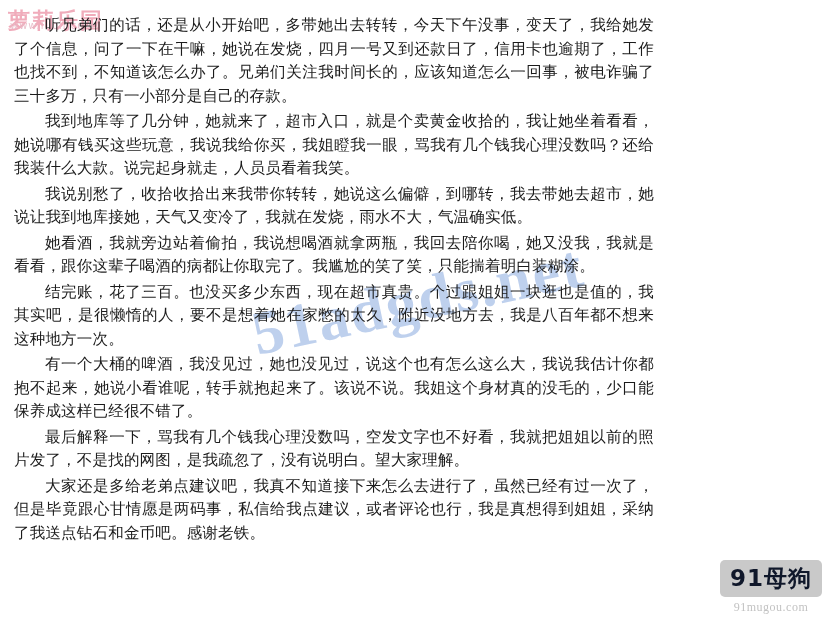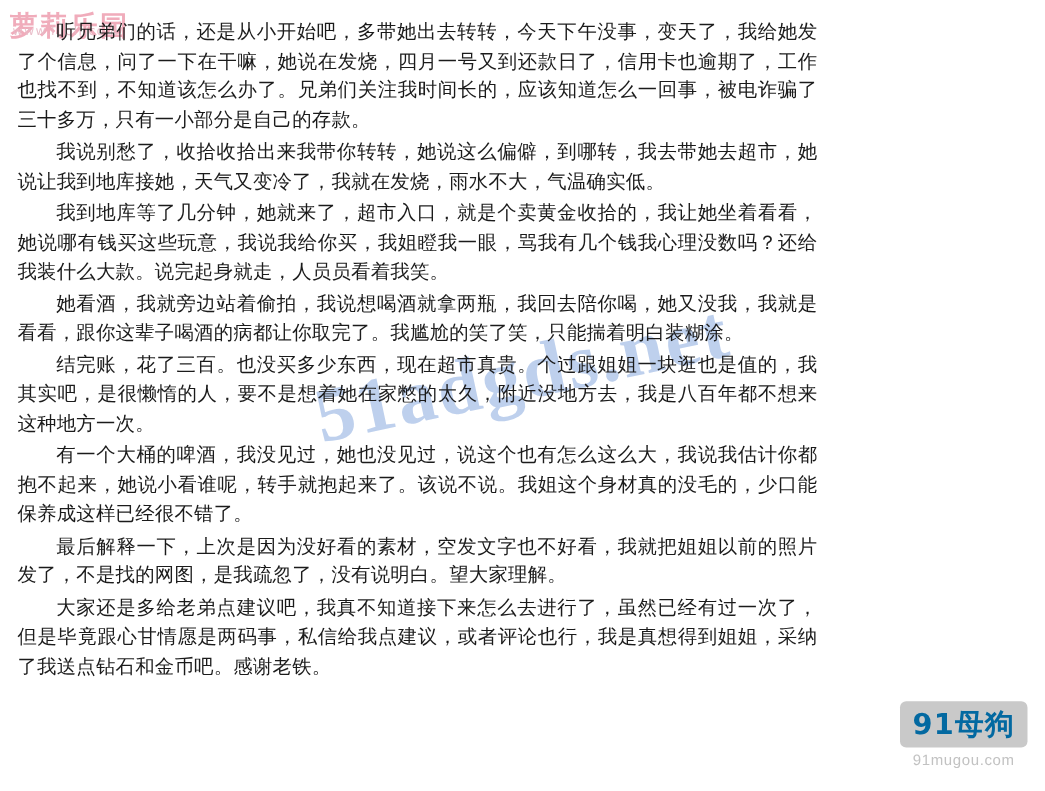--- a/index.html
+++ b/index.html
@@ -81,51 +81,51 @@
   .br-wm {
     position: absolute;
     right: 14px;
     bottom: 18px;
     text-align: center;
     pointer-events: none;
   }
   .br-wm .badge {
     display: inline-block;
     background: #c9c9c9;
-    color: #0369a1;
+    color: #0f172a;
     font-size: 23px;
     font-weight: bold;
     padding: 3px 10px;
     border-radius: 5px;
     letter-spacing: 1px;
     font-family: "DejaVu Sans", sans-serif;
   }
   .br-wm .url {
     margin-top: 3px;
     font-size: 12px;
     color: #c2c2c2;
     letter-spacing: 0.5px;
-    font-family: Liberation Sans, sans-serif;
+    font-family: Liberation Serif, serif;
   }
 </style>
 </head>
 <body>
 
 <div class="tl-logo">萝莉乐园</div>
 <div class="tl-logo-sub">www.luoli.com</div>
 
 <div class="wm-diagonal">51adgds.net</div>
 
 <div class="article">
   <p>听兄弟们的话，还是从小开始吧，多带她出去转转，今天下午没事，变天了，我给她发了个信息，问了一下在干嘛，她说在发烧，四月一号又到还款日了，信用卡也逾期了，工作也找不到，不知道该怎么办了。兄弟们关注我时间长的，应该知道怎么一回事，被电诈骗了三十多万，只有一小部分是自己的存款。</p>
+  <p>我到地库等了几分钟，她就来了，超市入口，就是个卖黄金收拾的，我让她坐着看看，她说哪有钱买这些玩意，我说我给你买，我姐瞪我一眼，骂我有几个钱我心理没数吗？还给我装什么大款。说完起身就走，人员员看着我笑。</p>
   <p>我说别愁了，收拾收拾出来我带你转转，她说这么偏僻，到哪转，我去带她去超市，她说让我到地库接她，天气又变冷了，我就在发烧，雨水不大，气温确实低。</p>
-  <p>我到地库等了几分钟，她就来了，超市入口，就是个卖黄金收拾的，我让她坐着看看，她说哪有钱买这些玩意，我说我给你买，我姐瞪我一眼，骂我有几个钱我心理没数吗？还给我装什么大款。说完起身就走，人员员看着我笑。</p>
   <p>她看酒，我就旁边站着偷拍，我说想喝酒就拿两瓶，我回去陪你喝，她又没我，我就是看看，跟你这辈子喝酒的病都让你取完了。我尴尬的笑了笑，只能揣着明白装糊涂。</p>
   <p>结完账，花了三百。也没买多少东西，现在超市真贵。个过跟姐姐一块逛也是值的，我其实吧，是很懒惰的人，要不是想着她在家憋的太久，附近没地方去，我是八百年都不想来这种地方一次。</p>
   <p>有一个大桶的啤酒，我没见过，她也没见过，说这个也有怎么这么大，我说我估计你都抱不起来，她说小看谁呢，转手就抱起来了。该说不说。我姐这个身材真的没毛的，少口能保养成这样已经很不错了。</p>
-  <p>最后解释一下，上次是因为没好看的素材，空发文字也不好看，我就把姐姐以前的照片发了，不是找的网图，是我疏忽了，没有说明白。望大家理解。</p>
+  <p>最后解释一下，骂我有几个钱我心理没数吗，空发文字也不好看，我就把姐姐以前的照片发了，不是找的网图，是我疏忽了，没有说明白。望大家理解。</p>
   <p>大家还是多给老弟点建议吧，我真不知道接下来怎么去进行了，虽然已经有过一次了，但是毕竟跟心甘情愿是两码事，私信给我点建议，或者评论也行，我是真想得到姐姐，采纳了我送点钻石和金币吧。感谢老铁。</p>
 </div>
 
 <div class="br-wm">
   <div class="badge">91母狗</div>
   <div class="url">91mugou.com</div>
 </div>
 
 </body></html>

